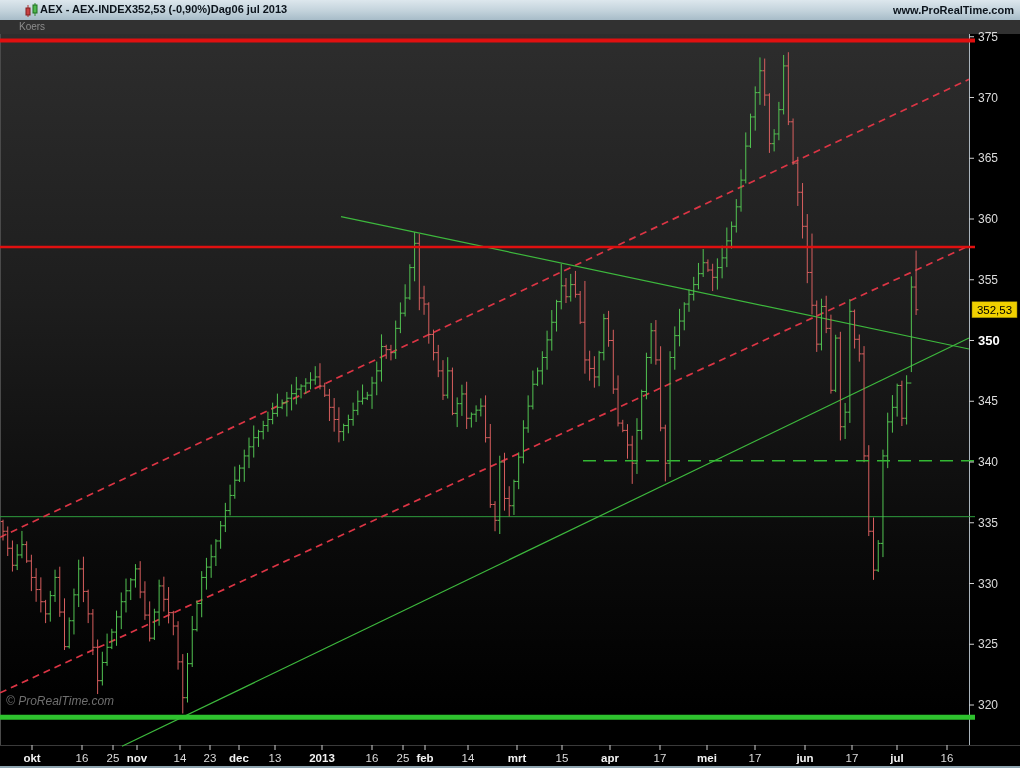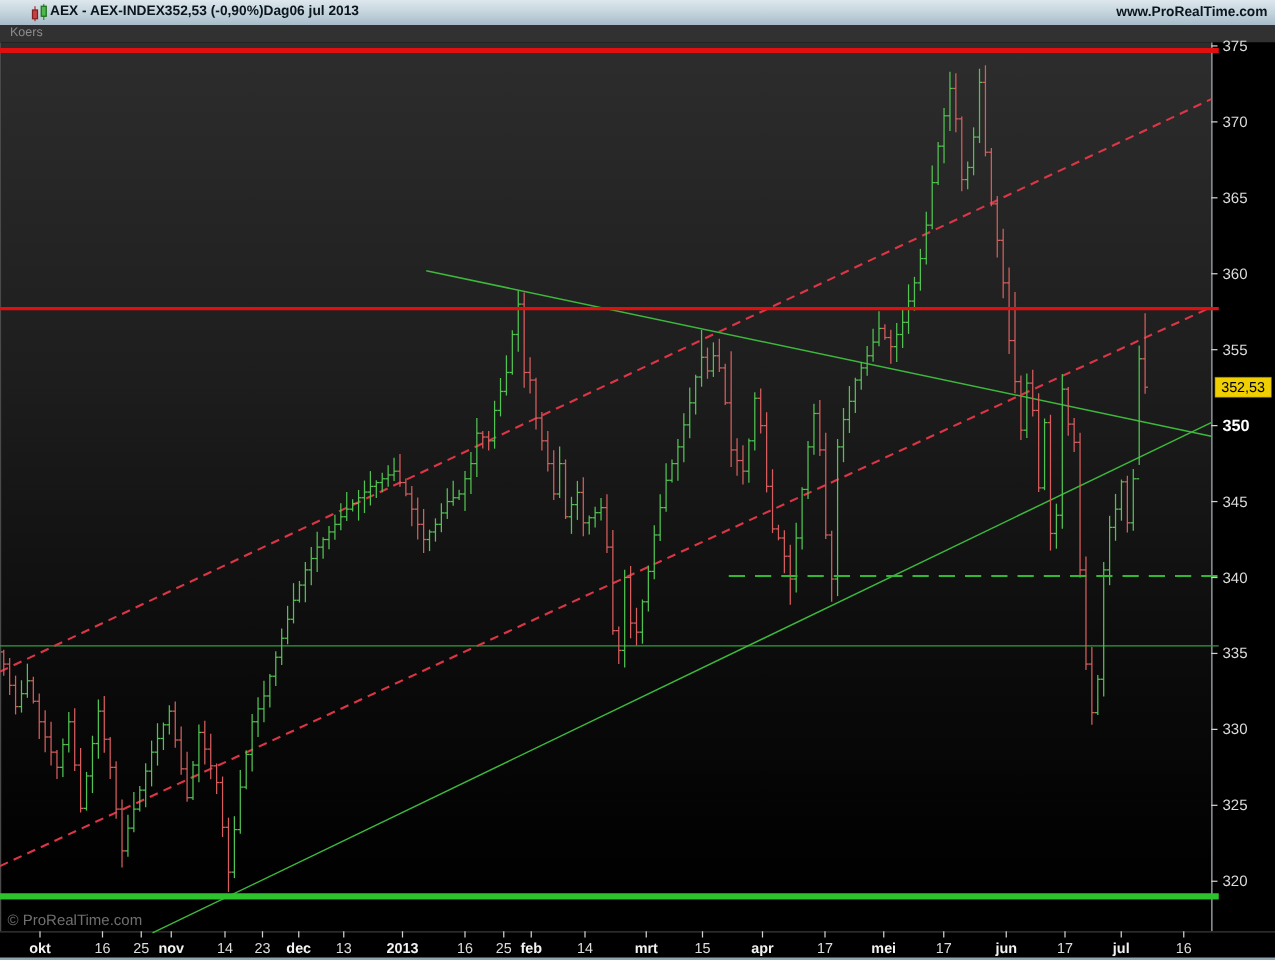--- a/index.html
+++ b/index.html
@@ -9,31 +9,31 @@
   #titlebar{position:absolute;left:0;top:0;width:1020px;height:20px;
     background:linear-gradient(#dde7ed,#c2d2db 55%,#a7bcc8);
     border-bottom:1px solid #6c7f8b;display:flex;align-items:center;
     font-size:11px;font-weight:bold;color:#0c141c;}
   #titlebar .lgroup{display:flex;align-items:flex-start;gap:0;padding-left:24px;}
   #titlebar .site{margin-left:auto;padding-right:6px;}
   .cicon{width:16px;height:15px;display:inline-block;}
   
   #koers{position:absolute;left:0;top:20px;width:1020px;height:14px;
     background:#313131;color:#8d8d8d;font-size:10px;line-height:14px;
-    padding-left:8px;box-sizing:border-box;}
+    padding-left:19px;box-sizing:border-box;}
   
   #plotbg{position:absolute;left:0;top:34px;width:969px;height:711px;
     background:linear-gradient(#2d2d2d,#1d1d1d 38%,#0a0a0a 72%,#000 95%);
     border-left:1px solid #4a4a4a;box-sizing:border-box;}
   #axisbg{position:absolute;left:969px;top:34px;width:51px;height:711px;
     background:#000;border-left:1px solid #aab4bc;box-sizing:border-box;}
   #datebar{position:absolute;left:0;top:745px;width:1020px;height:23px;
     background:#000;border-top:1px solid #3a3a3a;
     border-bottom:2px solid #8ea4b0;box-sizing:border-box;}
-  #watermark{position:absolute;left:6px;top:729px;font-size:12px;color:#6f6f6f;z-index:5;}
+  #watermark{position:absolute;left:6px;top:694px;font-size:12px;color:#6f6f6f;z-index:5;font-style:italic;}
   #chart{position:absolute;left:0;top:0;z-index:4;}
 </style>
 </head>
 <body>
 
 <div id="page">
 
   <div id="titlebar">
     <div class="lgroup">
       <span class="cicon">

